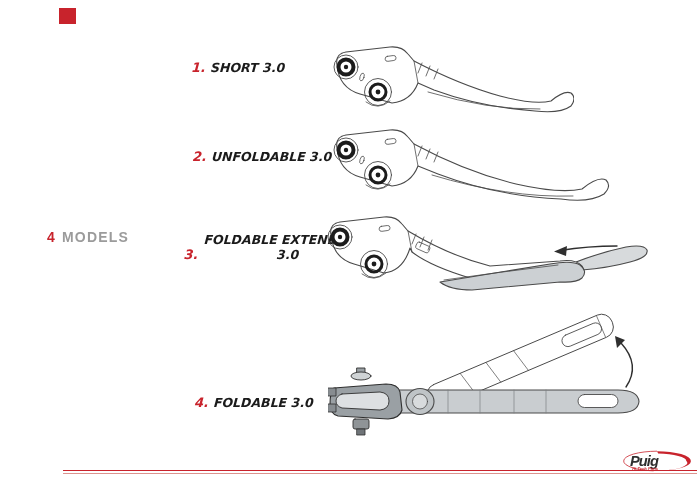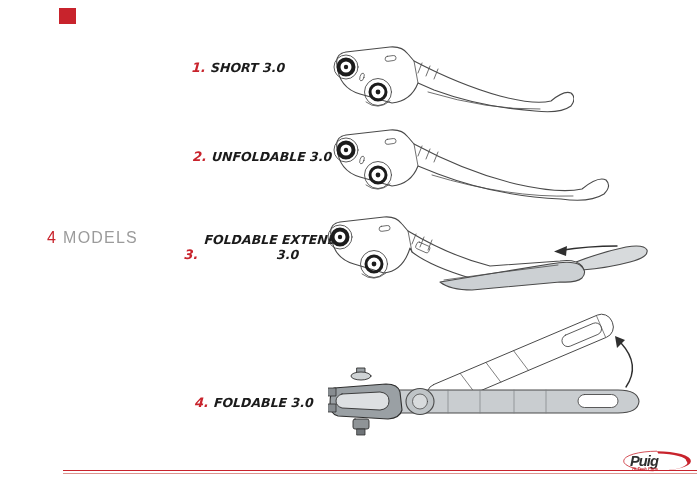--- a/index.html
+++ b/index.html
@@ -9,21 +9,21 @@
     --line:#4a4a4a;
     --shade:#ccd0d3;
   }
   html,body{margin:0;padding:0;background:#fff;}
   .page{
     position:relative;width:700px;height:488px;background:#fff;overflow:hidden;
     font-family:"Liberation Sans",sans-serif;
   }
   .brand-square{position:absolute;left:59px;top:8px;width:17px;height:16px;background:var(--red);}
   .headline{
-    position:absolute;left:47px;top:229px;font-size:16px;font-weight:normal;
+    position:absolute;left:47px;top:229px;font-size:14px;font-weight:bold;
     letter-spacing:1.2px;white-space:nowrap;
   }
   .headline .count{color:var(--red);margin-right:6px;}
   .headline .label{color:var(--gray);}
   .model-label{
     position:absolute;font-family:"DejaVu Sans",sans-serif;font-style:italic;font-weight:bold;
     font-size:12.5px;color:var(--ink);white-space:nowrap;transform:skewX(-4deg);
   }
   .model-label .num{color:var(--red);margin-right:5px;font-size:13px;}
   .model-label .name-wrap{display:inline-block;text-align:center;}

